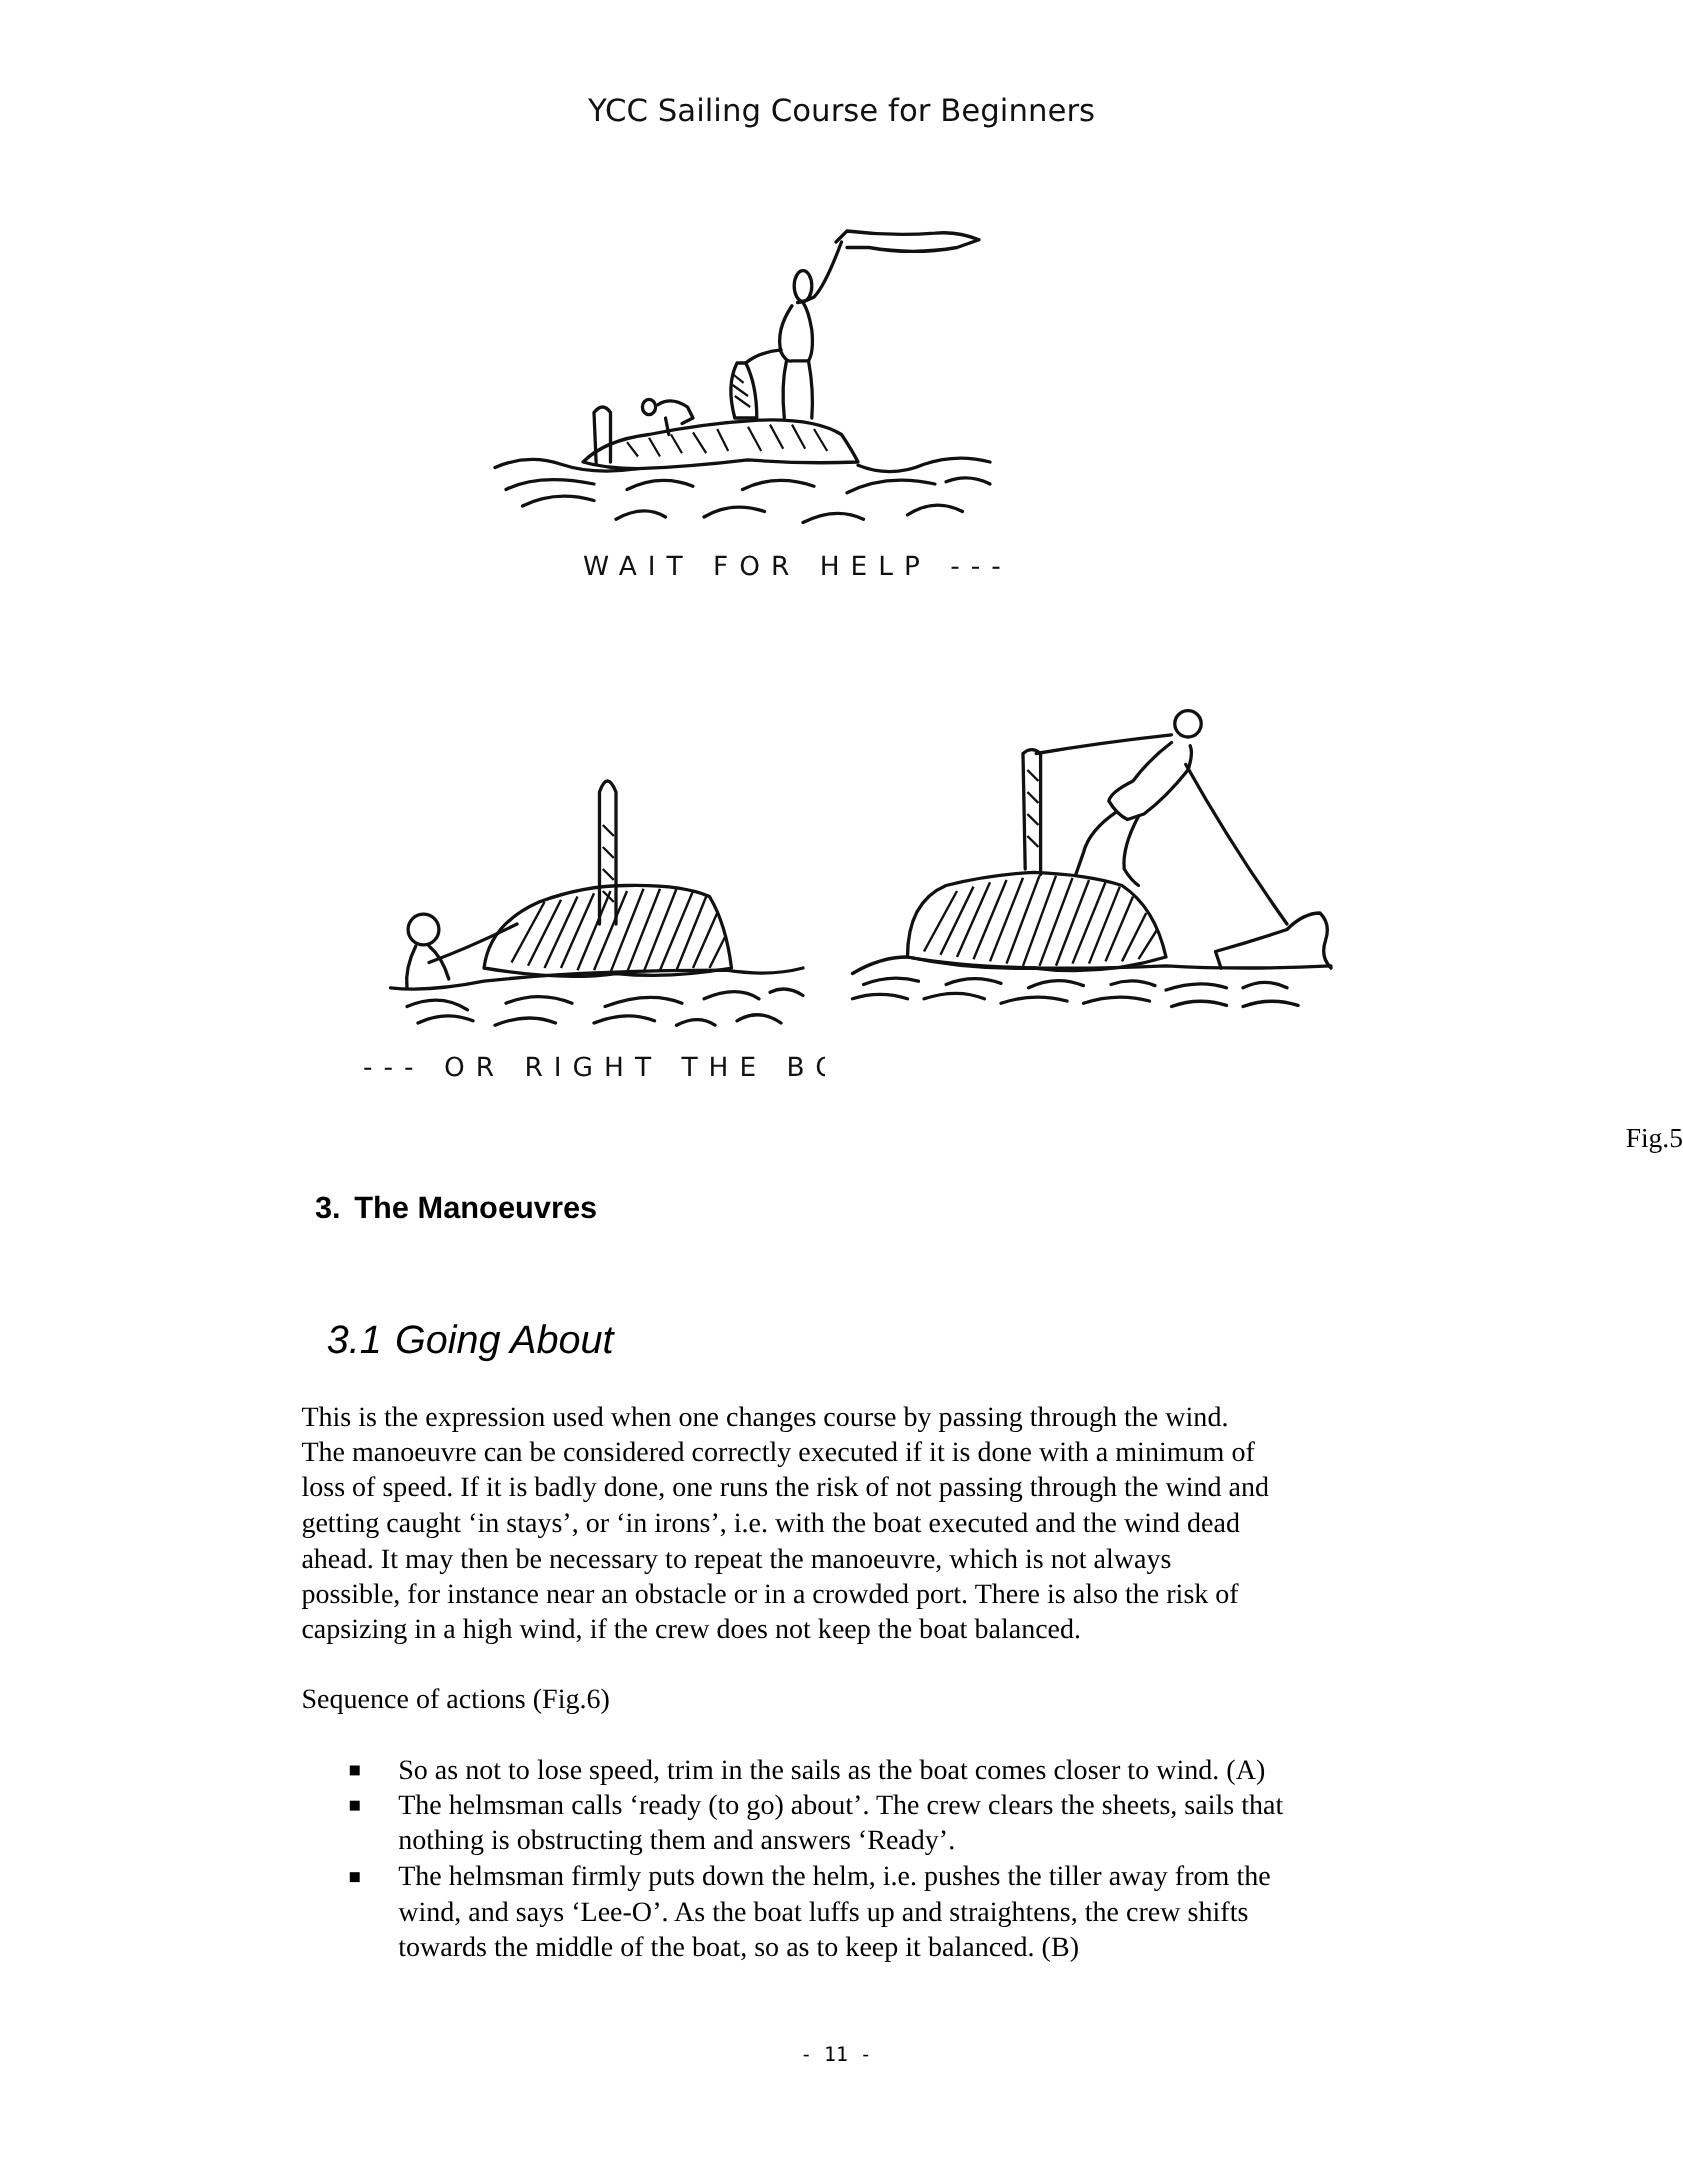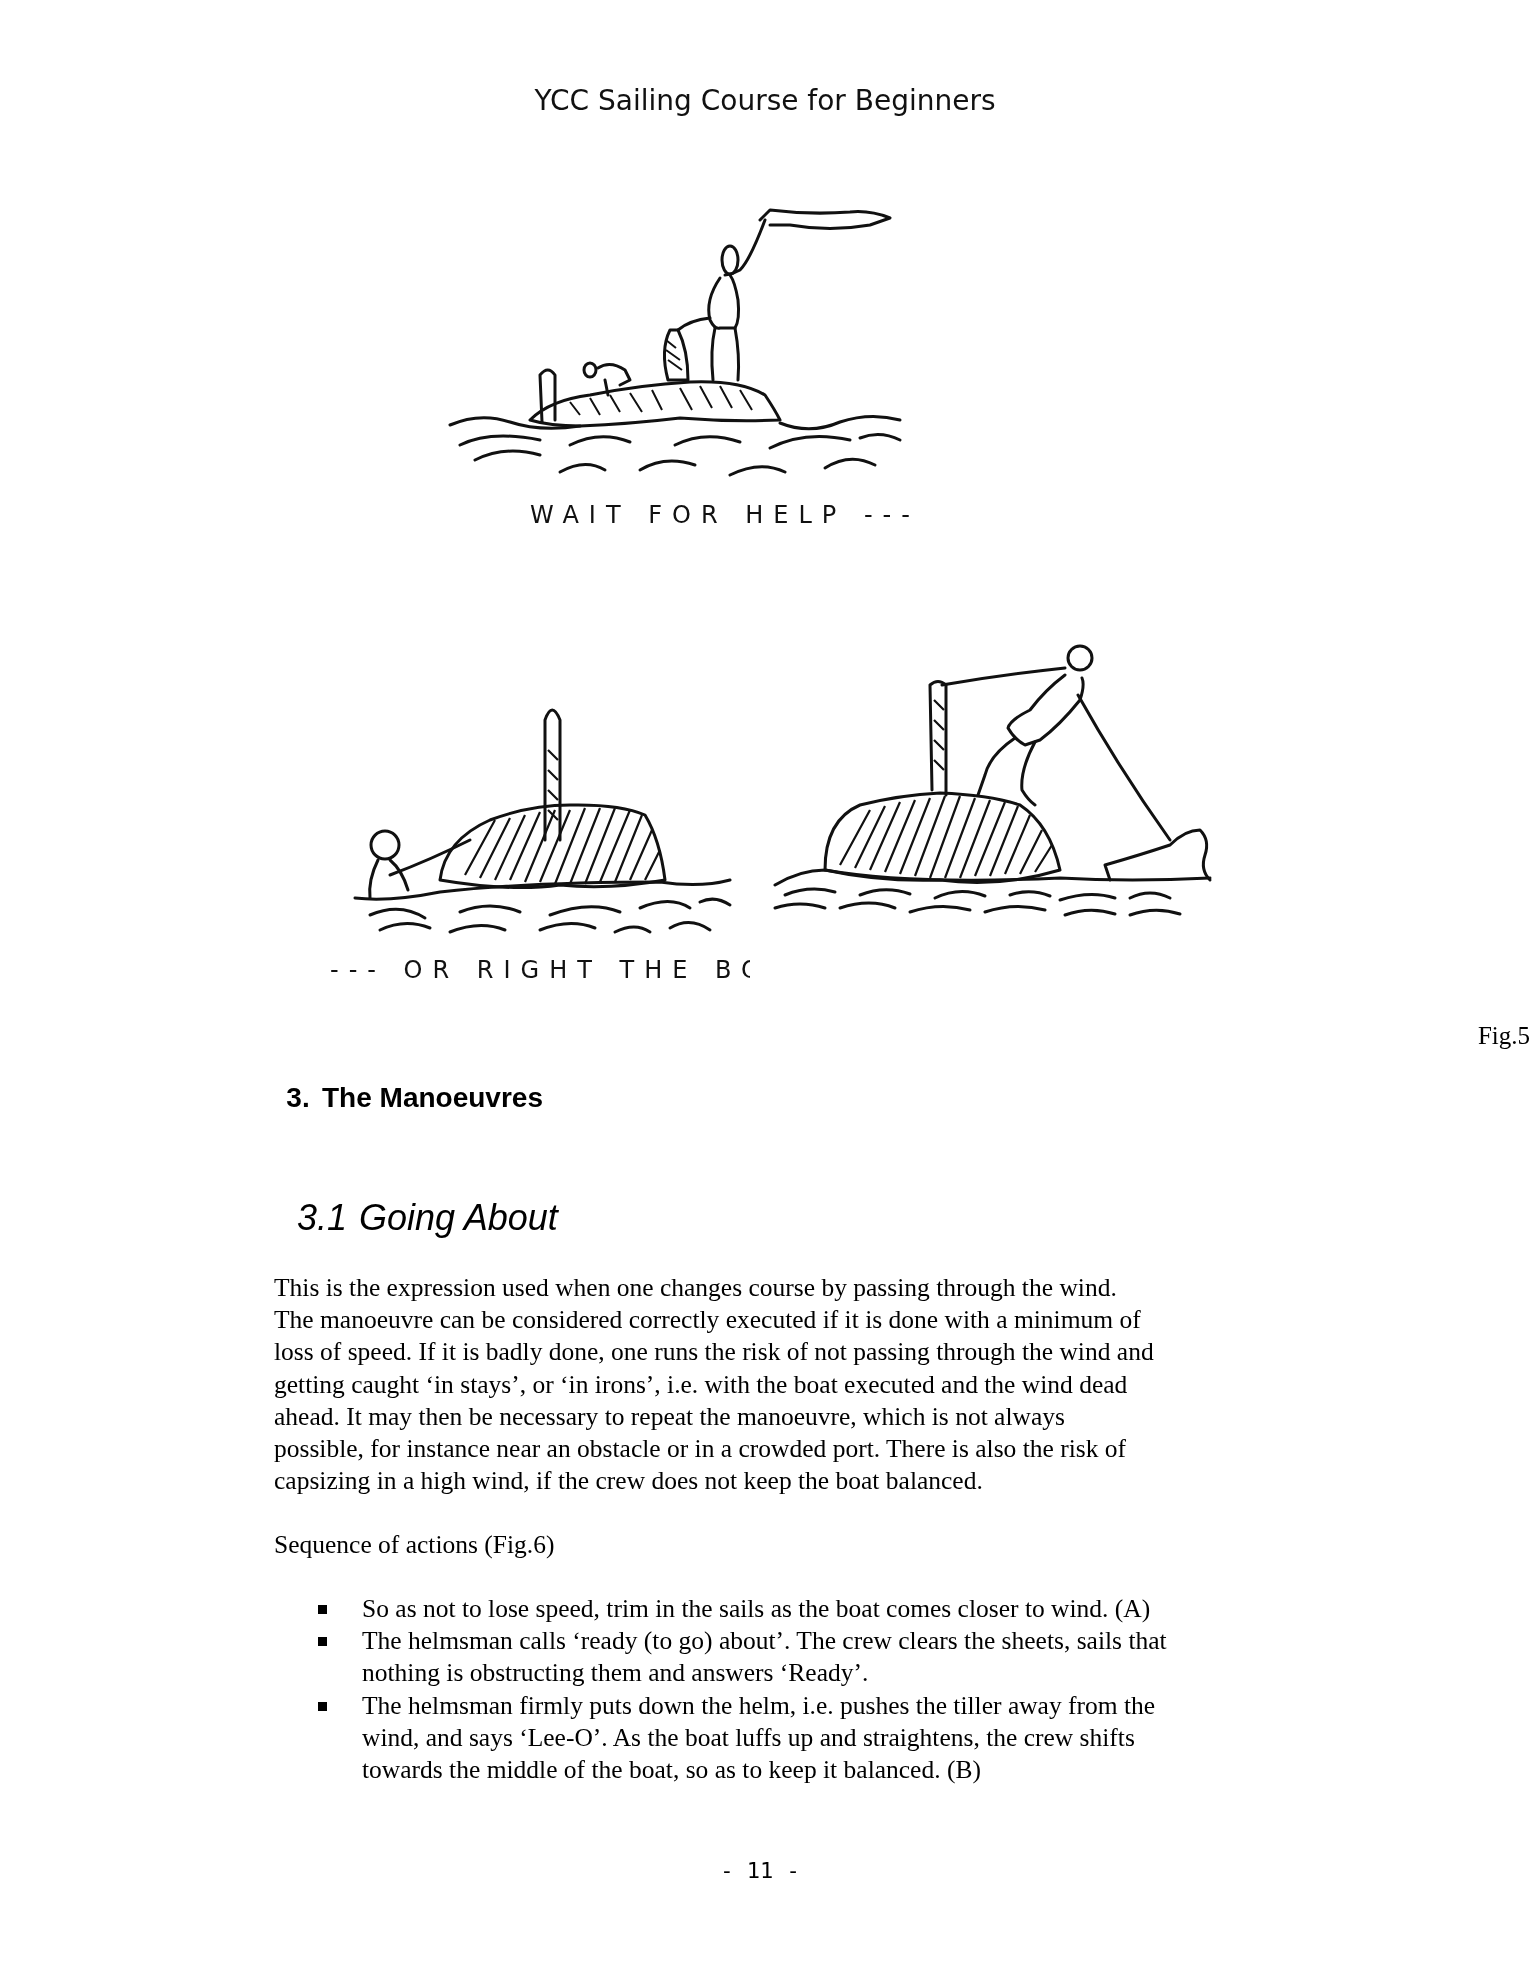--- a/index.html
+++ b/index.html
@@ -16,21 +16,21 @@
   .h2{left:274px;top:1197px;font-family:"Liberation Sans",sans-serif;font-weight:normal;font-style:italic;font-size:36px;margin-left:23px;}
   .h2 .num{display:inline-block;width:62px;}
   .body{left:274px;width:1000px;font-family:"Liberation Serif",serif;font-size:25.5px;line-height:32.2px;}
   .para{top:1272px;}
   .seq{top:1529px;}
   ul.bullets{position:absolute;left:274px;top:1593px;width:1000px;margin:0;padding:0;list-style:none;
     font-family:"Liberation Serif",serif;font-size:25.5px;line-height:32.2px;}
   ul.bullets li{position:relative;padding-left:88px;}
   ul.bullets li .bullet{position:absolute;left:44px;top:12px;width:9px;height:9px;background:#000;}
   .page-number{left:0;width:1520px;top:1858px;text-align:center;
-    font-family:"DejaVu Sans Mono",monospace;font-size:22px;}
+    font-family:"DejaVu Sans Mono",monospace;font-size:18px;}
 </style>
 </head>
 <body>
 
 <div class="abs running-header">YCC Sailing Course for Beginners</div>
 
 <svg class="fig" style="left:430px;top:190px;" width="500" height="350" viewBox="0 0 500 350">
   <g fill="none" stroke="#111" stroke-width="3" stroke-linecap="round" stroke-linejoin="round">
 
     <path d="M330 30 L340 20 Q380 25 420 22 Q440 20 460 28 L440 35 Q400 42 360 35 L340 35"></path>

